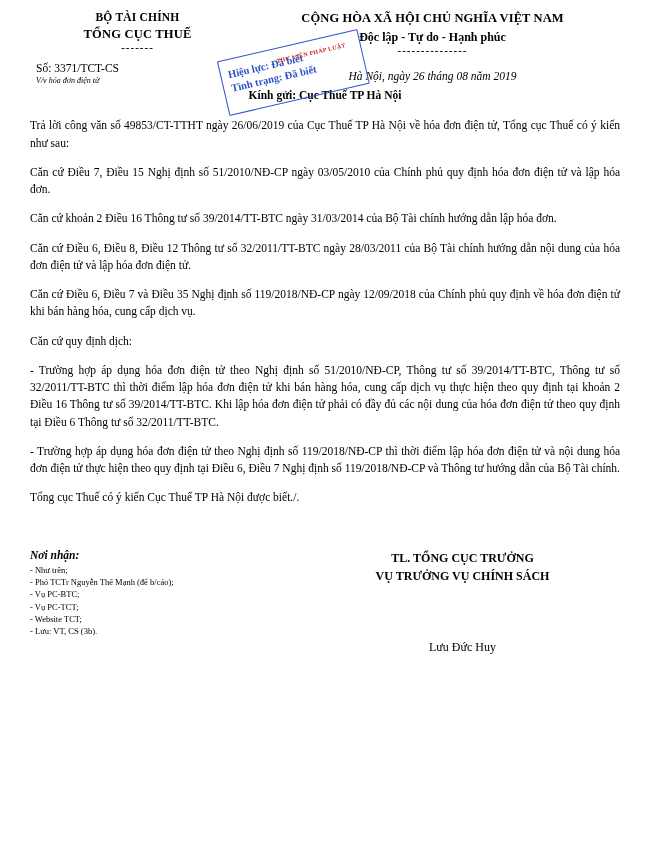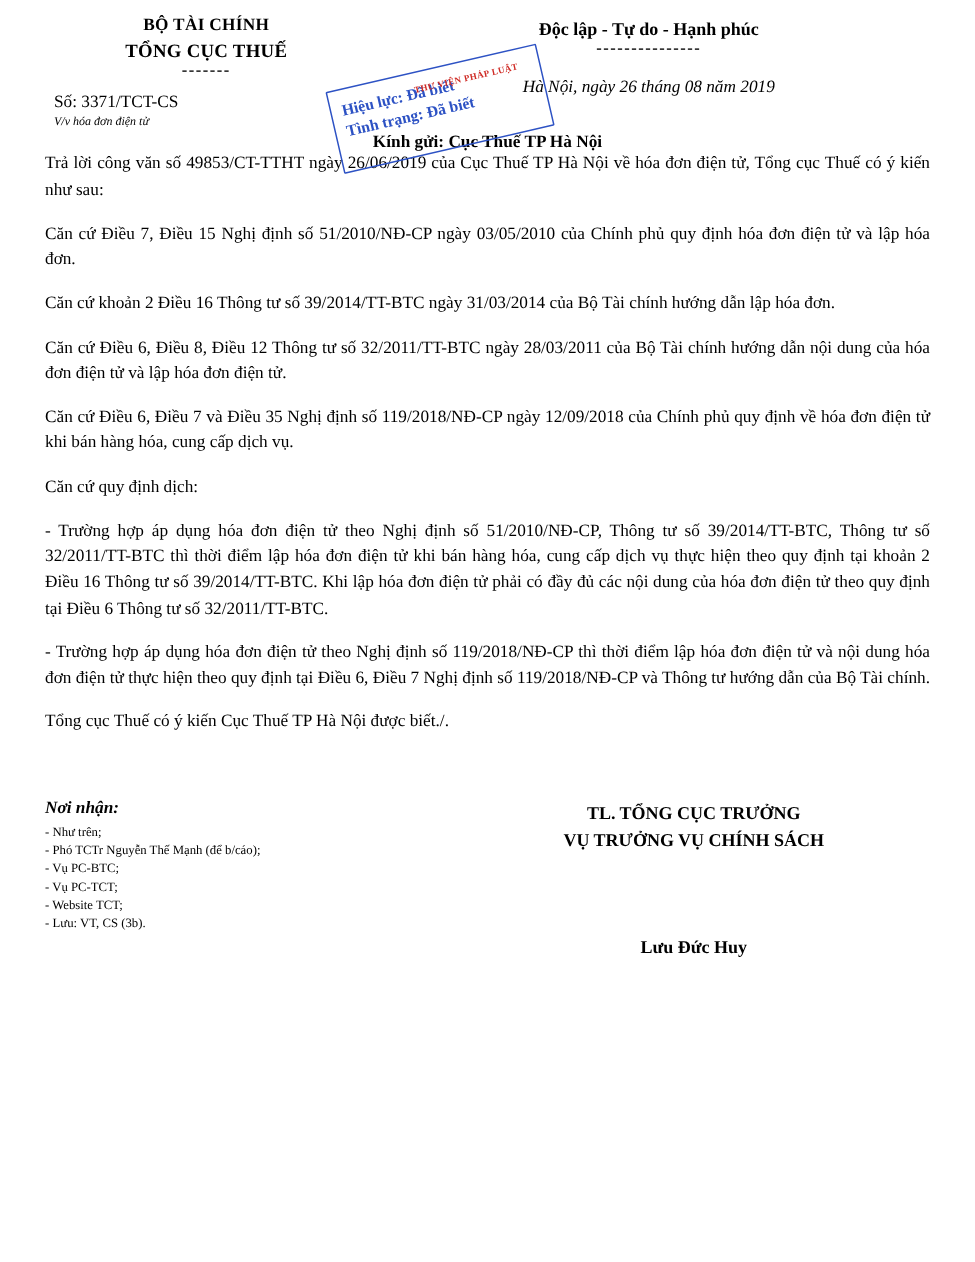--- a/index.html
+++ b/index.html
@@ -142,20 +142,21 @@
   
   .recipient {
     text-align: center;
     font-weight: bold;
     font-size: 11.5px;
     margin-top: 4px;
   }
   .content {
     padding: 0 30px 0 30px;
     box-sizing: border-box;
+    margin-top: 16px;
   }
   .para {
     font-size: 11.5px;
     line-height: 1.5;
     margin-bottom: 12px;
     text-align: justify;
   }
 
   
   .sign-area {
@@ -187,39 +188,40 @@
     font-weight: bold;
     font-size: 12px;
     line-height: 1.5;
   }
   .sign-l2 {
     font-weight: bold;
     font-size: 12px;
     line-height: 1.5;
   }
   .signer {
-    font-weight: bold;
+    font-weight: normal;
     font-size: 12px;
     margin-top: 55px;
   }
 </style>
 </head>
 <body>
 
 <div class="page">
 
   <div class="header">
     <div class="header-left">
       <div class="ministry">BỘ TÀI CHÍNH</div>
       <div class="dept">TỔNG CỤC THUẾ</div>
       <div class="dash-short">-------</div>
       <div class="docnum">Số: 3371/TCT-CS</div>
       <div class="docsub">V/v hóa đơn điện tử</div>
     </div>
     <div class="header-right">
+      <div class="country">CỘNG HÒA XÃ HỘI CHỦ NGHĨA VIỆT NAM</div>
       <div class="motto">Độc lập - Tự do - Hạnh phúc</div>
       <div class="dash-long">---------------</div>
       <div class="place-date">Hà Nội, ngày 26 tháng 08 năm 2019</div>
     </div>
   </div>
 
   <div class="stamp">
     <div class="stamp-box">
       <div class="line line1">Hiệu lực: Đã biết</div>
       <div class="line">Tình trạng: Đã biết</div>

